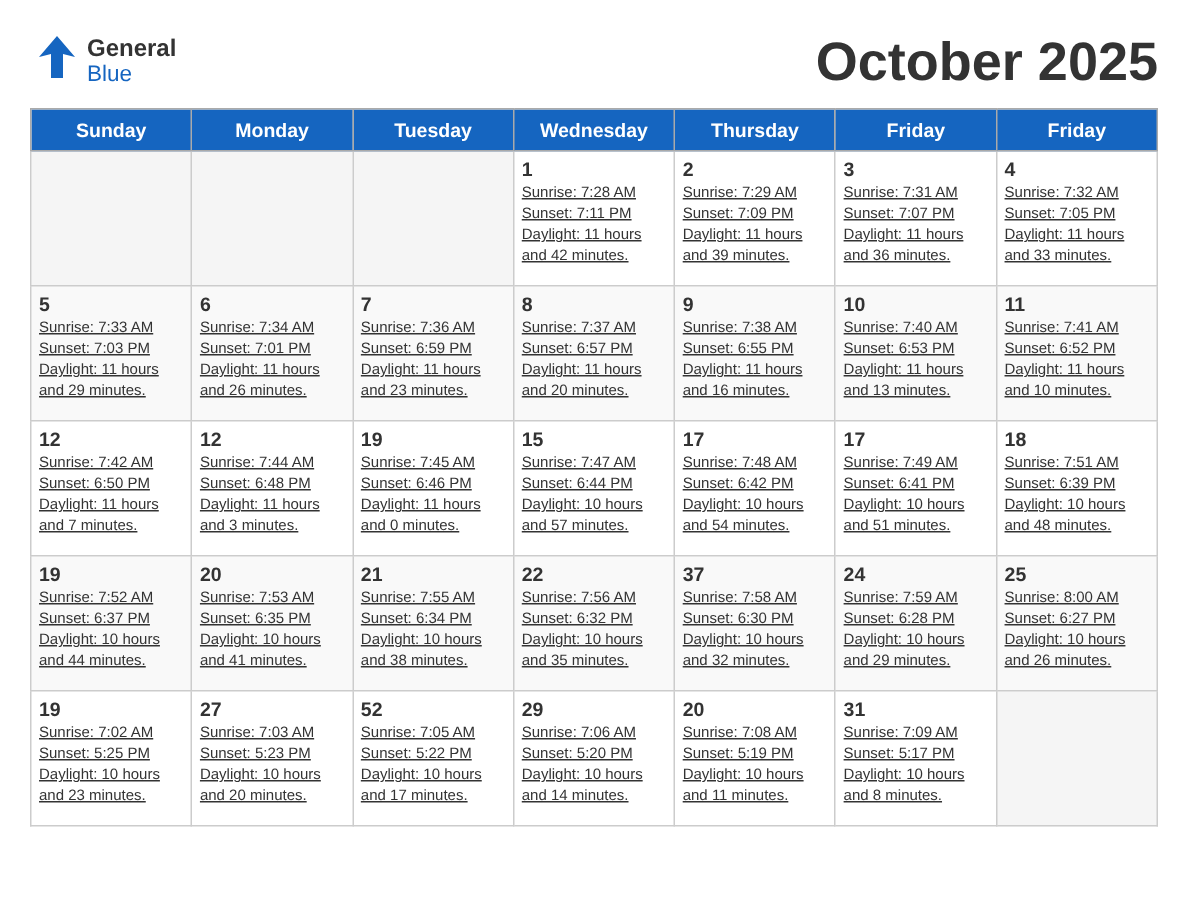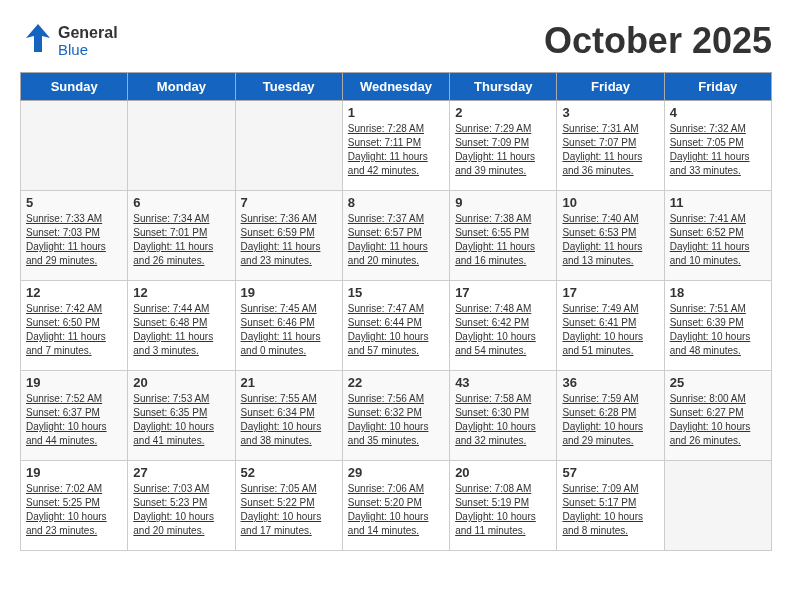--- a/index.html
+++ b/index.html
@@ -207,25 +207,25 @@
         </td>
         <td>
           <span class="day-number">21</span>
           <div class="day-info">Sunrise: 7:55 AM<br>Sunset: 6:34 PM<br>Daylight: 10 hours and 38 minutes.</div>
         </td>
         <td>
           <span class="day-number">22</span>
           <div class="day-info">Sunrise: 7:56 AM<br>Sunset: 6:32 PM<br>Daylight: 10 hours and 35 minutes.</div>
         </td>
         <td>
-          <span class="day-number">43</span>
+          <span class="day-number">37</span>
           <div class="day-info">Sunrise: 7:58 AM<br>Sunset: 6:30 PM<br>Daylight: 10 hours and 32 minutes.</div>
         </td>
         <td>
-          <span class="day-number">36</span>
+          <span class="day-number">24</span>
           <div class="day-info">Sunrise: 7:59 AM<br>Sunset: 6:28 PM<br>Daylight: 10 hours and 29 minutes.</div>
         </td>
         <td>
           <span class="day-number">25</span>
           <div class="day-info">Sunrise: 8:00 AM<br>Sunset: 6:27 PM<br>Daylight: 10 hours and 26 minutes.</div>
         </td>
       </tr>
       <tr>
         <td>
           <span class="day-number">19</span>
@@ -241,19 +241,19 @@
         </td>
         <td>
           <span class="day-number">29</span>
           <div class="day-info">Sunrise: 7:06 AM<br>Sunset: 5:20 PM<br>Daylight: 10 hours and 14 minutes.</div>
         </td>
         <td>
           <span class="day-number">20</span>
           <div class="day-info">Sunrise: 7:08 AM<br>Sunset: 5:19 PM<br>Daylight: 10 hours and 11 minutes.</div>
         </td>
         <td>
-          <span class="day-number">57</span>
+          <span class="day-number">31</span>
           <div class="day-info">Sunrise: 7:09 AM<br>Sunset: 5:17 PM<br>Daylight: 10 hours and 8 minutes.</div>
         </td>
         <td class="empty"></td>
       </tr>
     </tbody>
 </table>
 
 </body></html>

